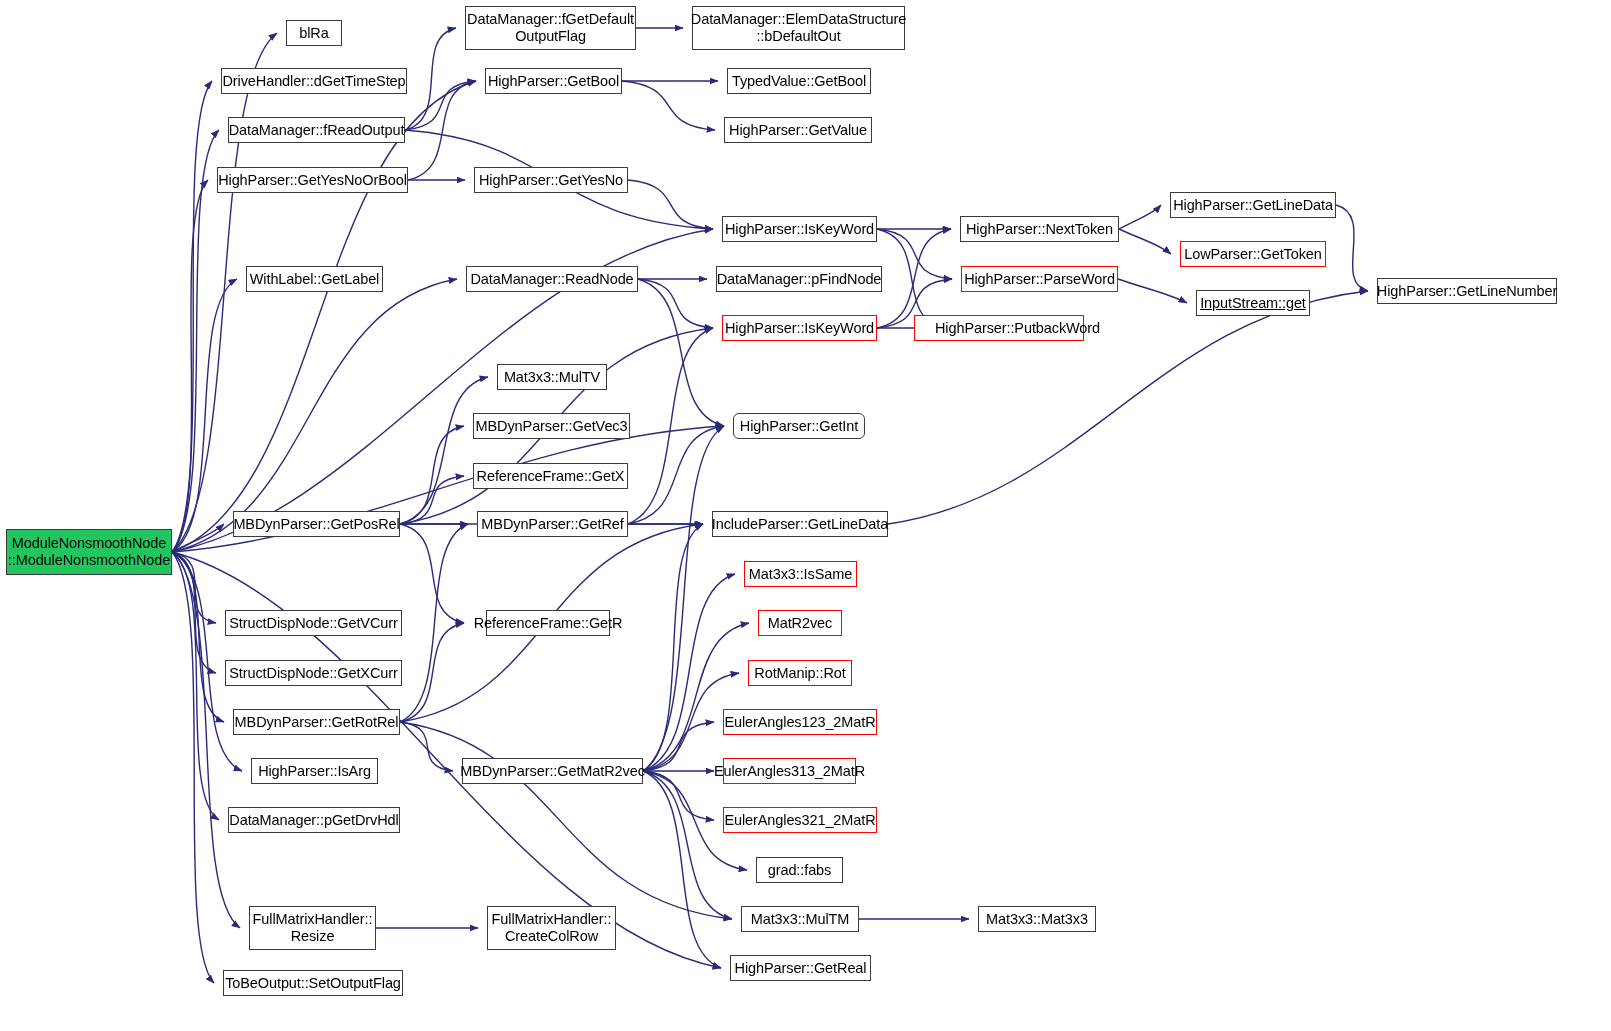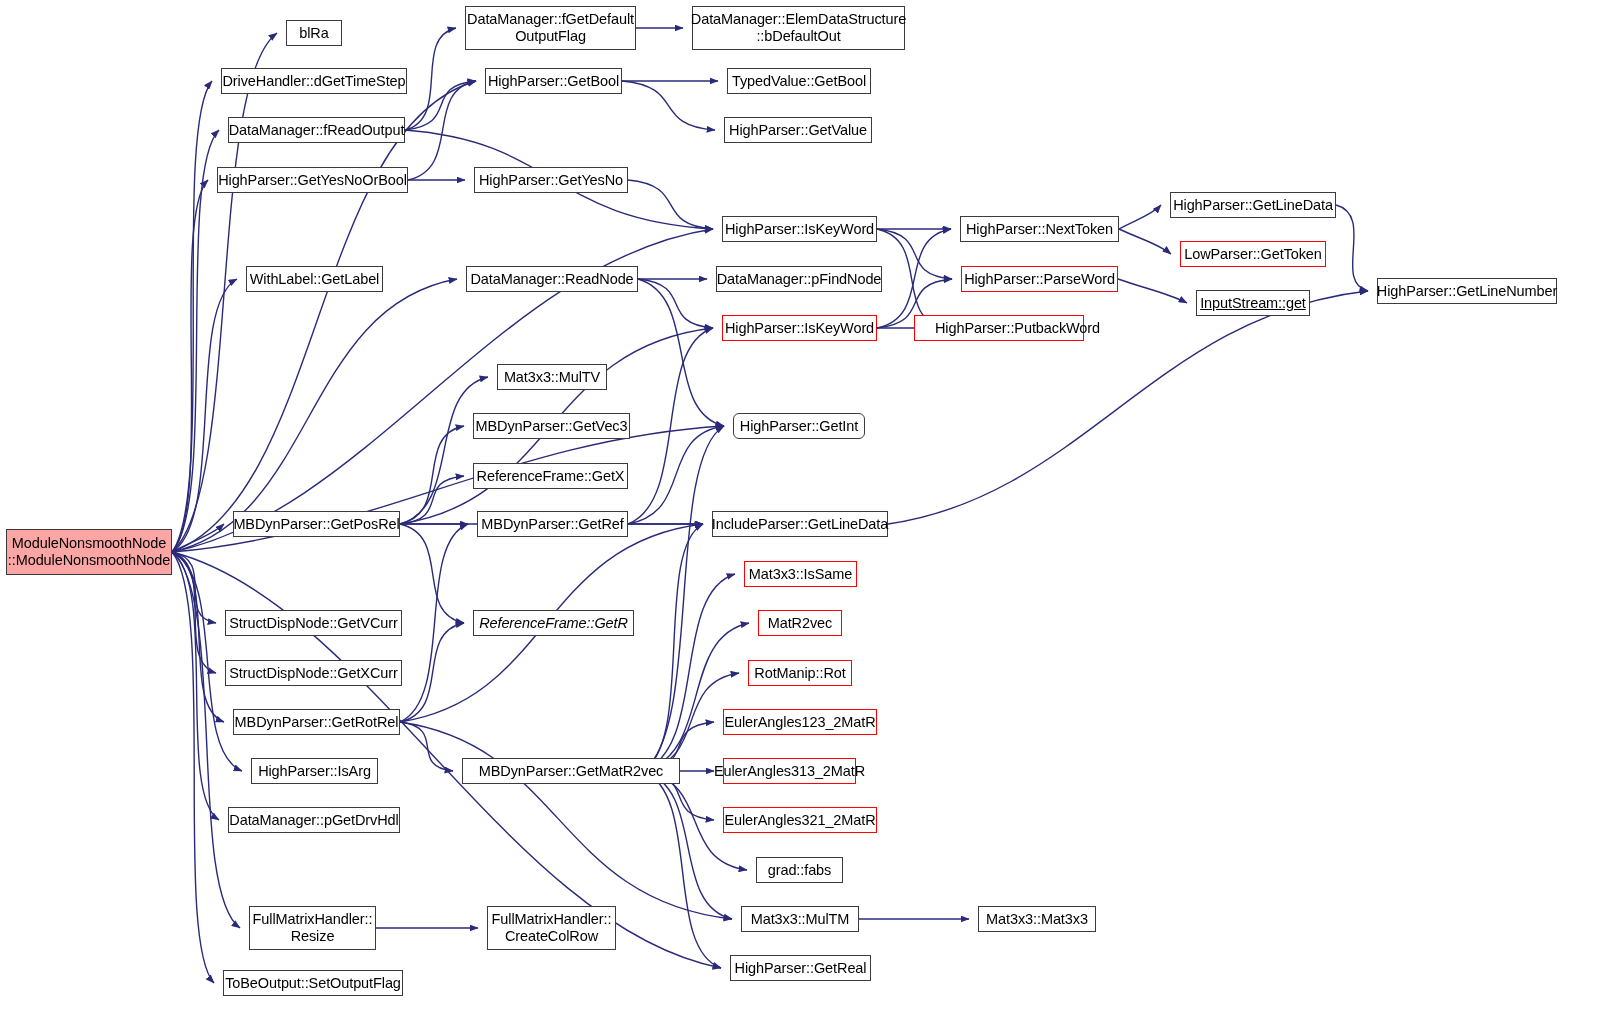--- a/index.html
+++ b/index.html
@@ -37,21 +37,21 @@
     border: 1.3px solid #3b3b3b;
     white-space: pre-line;
     letter-spacing: -0.1px;
     padding: 0 3px;
   }
   .gnode.red {
     border-color: #ff0000;
     border-width: 1.6px;
   }
   .gnode.current {
-    background: #fca5a5;
+    background: #22c55e;
     border-color: #3b3b3b;
   }
 </style>
 </head>
 <body>
 
 <div id="graph-root">
   <svg id="edges-layer" viewBox="0 0 1611 1031" xmlns="http://www.w3.org/2000/svg">
     <defs>
       <marker id="arrowhead" markerWidth="9" markerHeight="7" refX="8.4" refY="3.5" orient="auto" markerUnits="userSpaceOnUse">
@@ -149,22 +149,22 @@
       <div class="gnode" style="left: 223px; top: 970px; width: 180px; height: 26px;"><span>ToBeOutput::SetOutputFlag</span></div>
       <div class="gnode" style="left: 465px; top: 6px; width: 171px; height: 44px;"><span>DataManager::fGetDefault
 OutputFlag</span></div>
       <div class="gnode" style="left: 485px; top: 68px; width: 137px; height: 26px;"><span>HighParser::GetBool</span></div>
       <div class="gnode" style="left: 474px; top: 167px; width: 154px; height: 26px;"><span>HighParser::GetYesNo</span></div>
       <div class="gnode" style="left: 466px; top: 266px; width: 172px; height: 26px;"><span>DataManager::ReadNode</span></div>
       <div class="gnode" style="left: 497px; top: 364px; width: 110px; height: 26px;"><span>Mat3x3::MulTV</span></div>
       <div class="gnode" style="left: 473px; top: 413px; width: 157px; height: 26px;"><span>MBDynParser::GetVec3</span></div>
       <div class="gnode" style="left: 473px; top: 463px; width: 155px; height: 26px;"><span>ReferenceFrame::GetX</span></div>
       <div class="gnode" style="left: 477px; top: 511px; width: 151px; height: 26px;"><span>MBDynParser::GetRef</span></div>
-      <div class="gnode" style="left: 473px; top: 610px; width: 161px; height: 26px; font-style: italic;"><span>ReferenceFrame::GetR</span></div>
-      <div class="gnode" style="left: 462px; top: 758px; width: 218px; height: 26px;"><span>MBDynParser::GetMatR2vec</span></div>
+      <div class="gnode" style="left: 486px; top: 610px; width: 124px; height: 26px;"><span>ReferenceFrame::GetR</span></div>
+      <div class="gnode" style="left: 462px; top: 758px; width: 181px; height: 26px;"><span>MBDynParser::GetMatR2vec</span></div>
       <div class="gnode" style="left: 487px; top: 906px; width: 129px; height: 44px;"><span>FullMatrixHandler::
 CreateColRow</span></div>
       <div class="gnode" style="left: 692px; top: 6px; width: 213px; height: 44px;"><span>DataManager::ElemDataStructure
 ::bDefaultOut</span></div>
       <div class="gnode" style="left: 727px; top: 68px; width: 144px; height: 26px;"><span>TypedValue::GetBool</span></div>
       <div class="gnode" style="left: 724px; top: 117px; width: 148px; height: 26px;"><span>HighParser::GetValue</span></div>
       <div class="gnode" style="left: 722px; top: 216px; width: 155px; height: 26px;"><span>HighParser::IsKeyWord</span></div>
       <div class="gnode" style="left: 716px; top: 266px; width: 166px; height: 26px;"><span>DataManager::pFindNode</span></div>
       <div class="gnode red" style="left: 722px; top: 315px; width: 155px; height: 26px;"><span>HighParser::IsKeyWord</span></div>
       <div class="gnode" style="left: 733px; top: 413px; width: 132px; height: 26px; border-radius: 6px;"><span>HighParser::GetInt</span></div>

